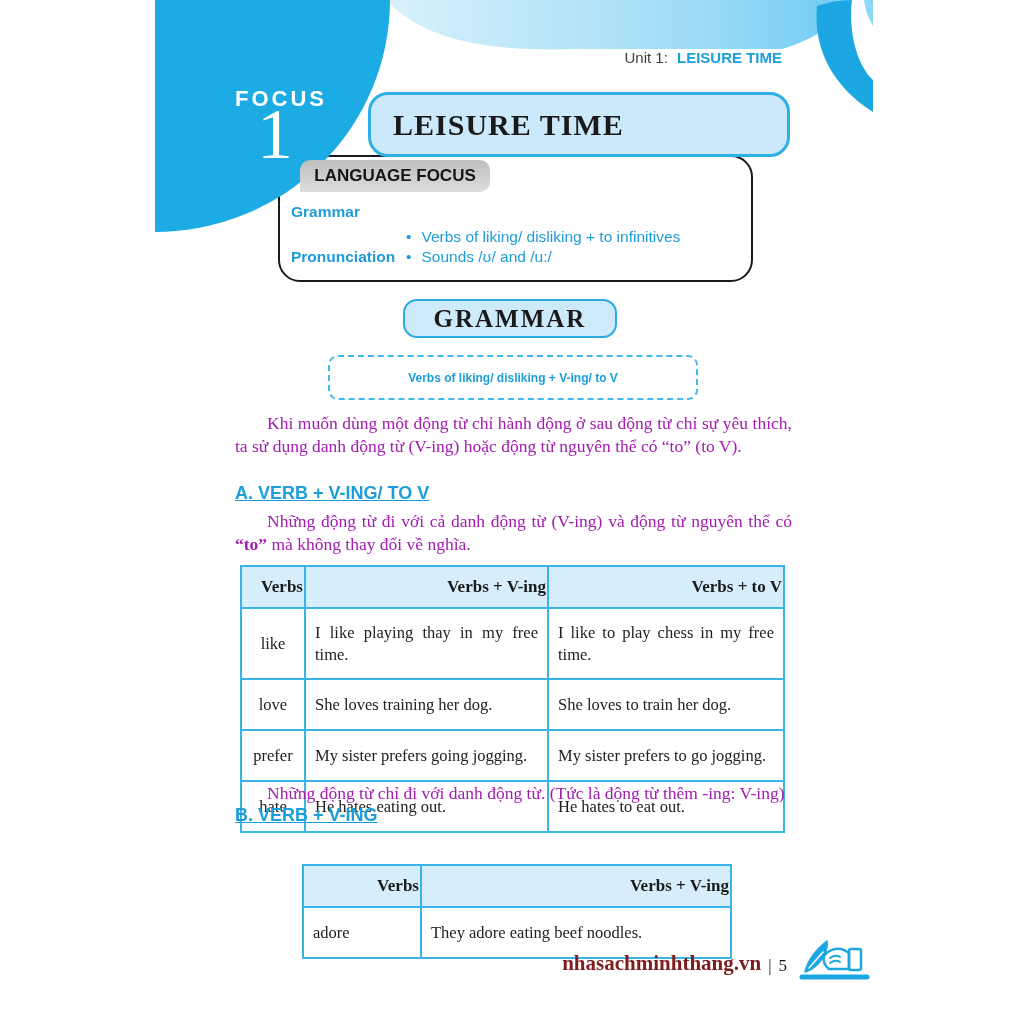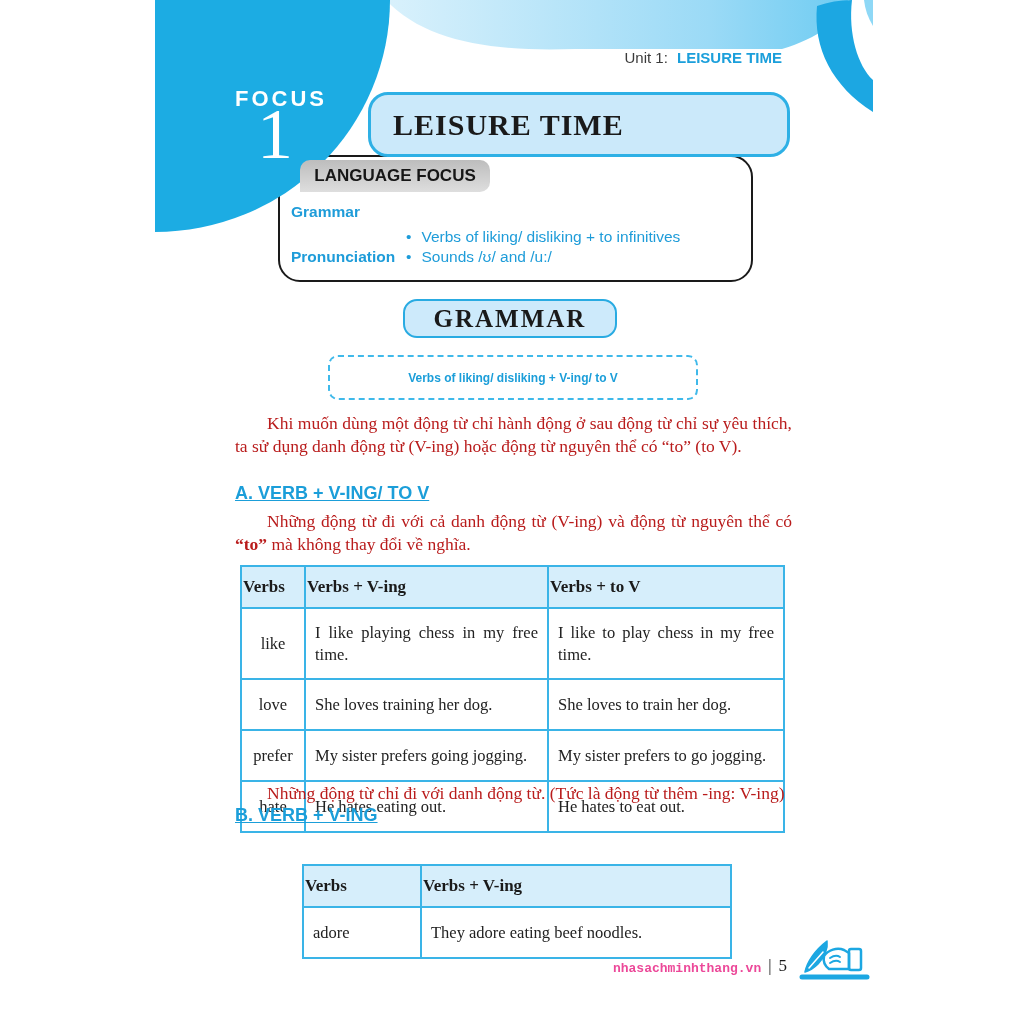--- a/index.html
+++ b/index.html
@@ -42,47 +42,47 @@
                background:#cdeafb;border:2.5px solid #29abe2;border-radius:14px;box-sizing:border-box;
                display:flex;align-items:center;justify-content:center;
                font-size:25px;font-weight:bold;letter-spacing:2px;color:#1a1a1a;}
   .topic-box{position:absolute;left:328px;top:355px;width:370px;height:45px;
              border:2.5px dashed #3fb9ea;border-radius:10px;box-sizing:border-box;
              display:flex;align-items:center;justify-content:center;
              font-family:"Liberation Sans","DejaVu Sans",sans-serif;
              font-size:12px;font-weight:bold;color:#1b9ed9;}
 
   .para{position:absolute;left:235px;width:557px;margin:0;font-size:17.5px;line-height:23px;
-        text-align:justify;text-indent:32px;color:#b91c1c;}
+        text-align:justify;text-indent:32px;color:#a21caf;}
   .p1{top:412px;}
   .p2{top:510px;}
   .p3{top:782px;text-align:left;}
 
   .sec-heading{position:absolute;left:235px;margin:0;
                font-family:"Liberation Sans","DejaVu Sans",sans-serif;
                font-size:18px;font-weight:bold;color:#1b9ed9;white-space:nowrap;text-decoration:underline;}
   .secA{top:483px;}
   .secB{top:805px;}
 
   table{position:absolute;border-collapse:collapse;table-layout:fixed;background:#ffffff;}
   .t1{left:240px;top:565px;width:543px;}
   .t2{left:302px;top:864px;width:428px;}
   th,td{border:2px solid #3ab4e7;font-size:16.5px;color:#222222;vertical-align:middle;}
-  th{background:#d6eefb;font-weight:bold;font-size:17px;color:#1a1a1a;height:38px;text-align:left;}
+  th{background:#d6eefb;font-weight:bold;font-size:17px;color:#1a1a1a;height:38px;text-align:right;}
   td{padding:5px 9px;line-height:22px;}
   td.c1{text-align:center;padding:5px 4px;}
   td.cx{text-align:justify;}
   .t1 tr.r1 td{height:59px;}
   .t1 tr.rn td{height:39px;}
   .t2 td{height:39px;}
 
   .footer{position:absolute;left:540px;top:938px;width:333px;height:44px;z-index:4;
           display:flex;align-items:flex-end;justify-content:flex-end;}
-  .footer .site{font-family:Liberation Mono, monospace;font-weight:bold;
-                font-size:13px;color:#ec4899;padding-bottom:6px;}
+  .footer .site{font-family:Liberation Serif, serif;font-weight:bold;
+                font-size:21px;color:#7f1d1d;padding-bottom:6px;}
   .footer .sep{font-size:16.5px;color:#1a1a1a;margin:0 7px;padding-bottom:6px;}
   .footer .pnum{font-size:17px;color:#1a1a1a;padding-bottom:6px;}
   .footer svg{margin-left:10px;}
 </style>
 </head>
 <body>
 
 <div class="page">
 
   <svg class="swoosh" viewBox="0 0 493 240" aria-hidden="true">
@@ -142,21 +142,21 @@
     <thead>
       <tr>
         <th>Verbs</th>
         <th>Verbs + V-ing</th>
         <th>Verbs + to V</th>
       </tr>
     </thead>
     <tbody>
       <tr class="r1">
         <td class="c1">like</td>
-        <td class="cx">I like playing chess in my free time.</td>
+        <td class="cx">I like playing thay in my free time.</td>
         <td class="cx">I like to play chess in my free time.</td>
       </tr>
       <tr class="rn">
         <td class="c1">love</td>
         <td>She loves training her dog.</td>
         <td>She loves to train her dog.</td>
       </tr>
       <tr class="rn">
         <td class="c1">prefer</td>
         <td>My sister prefers going jogging.</td>

